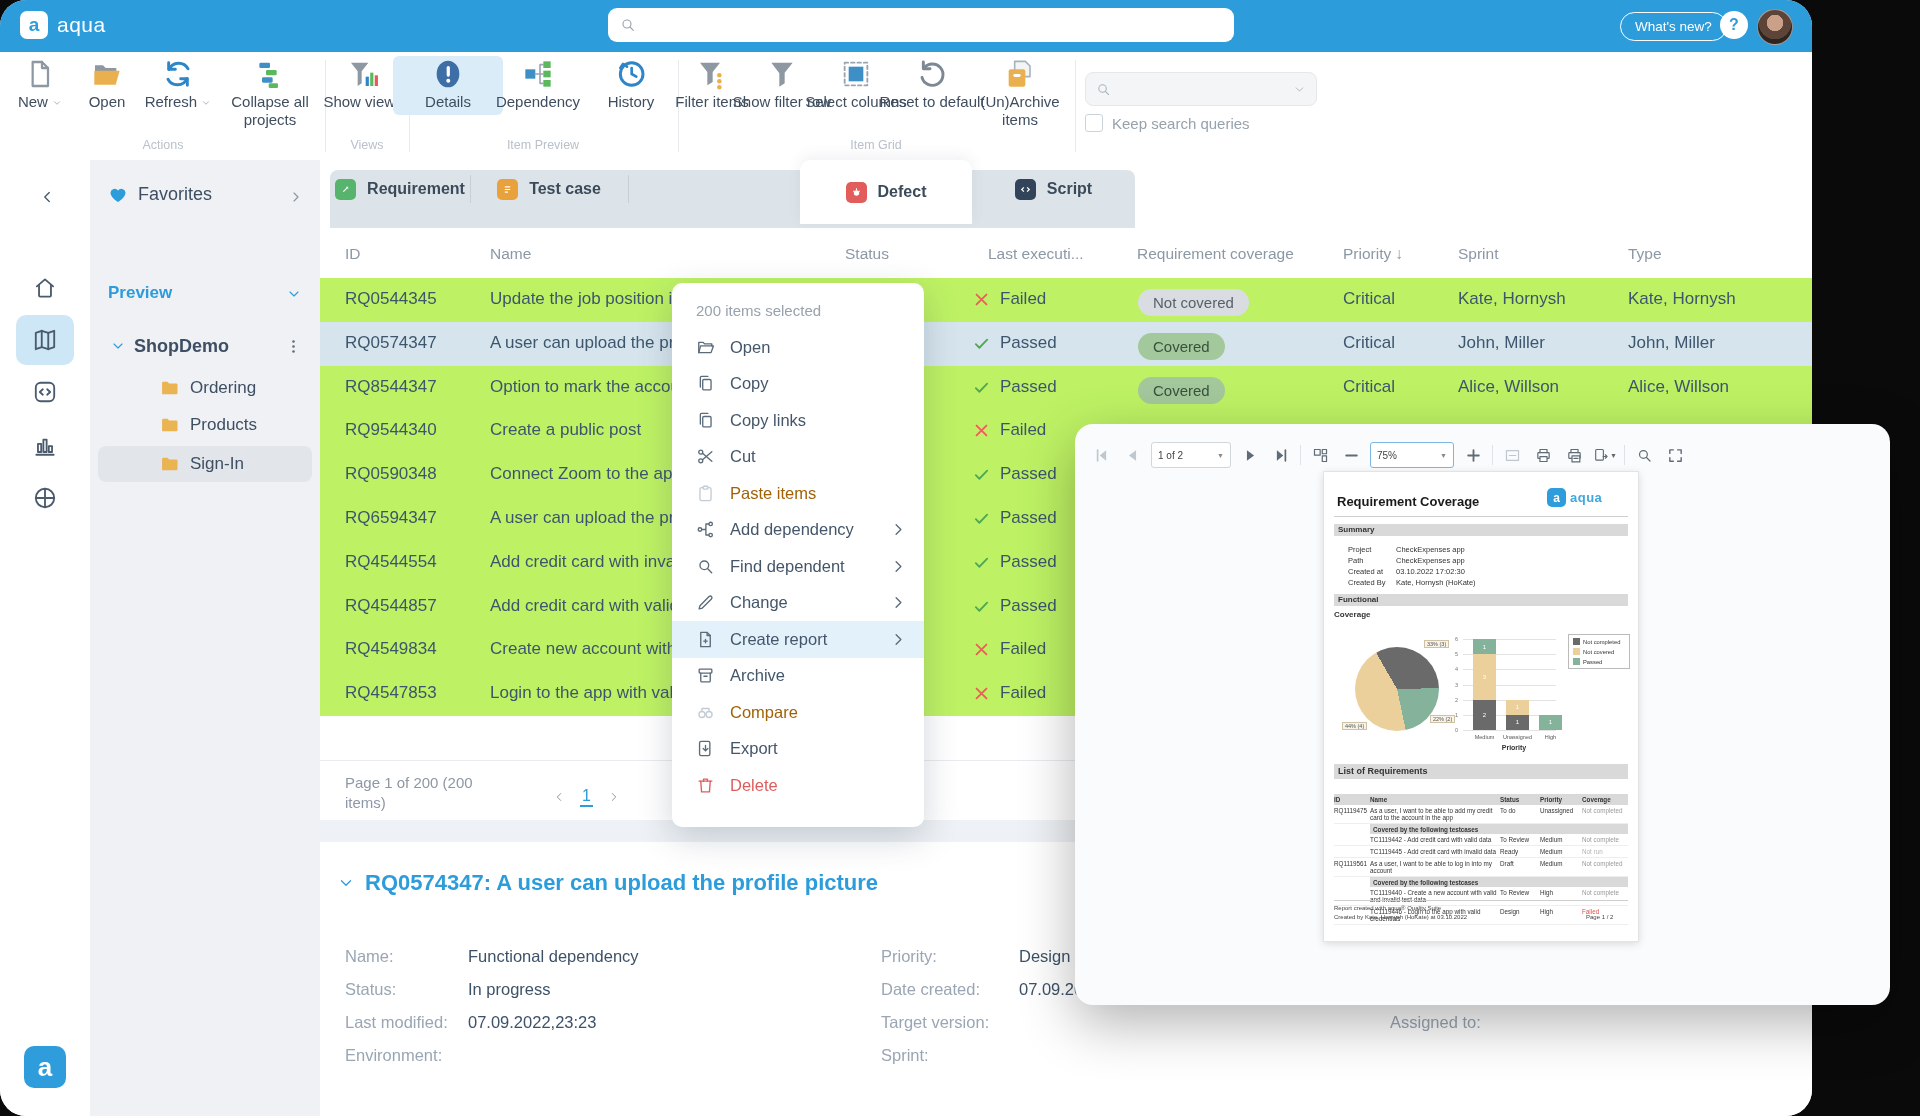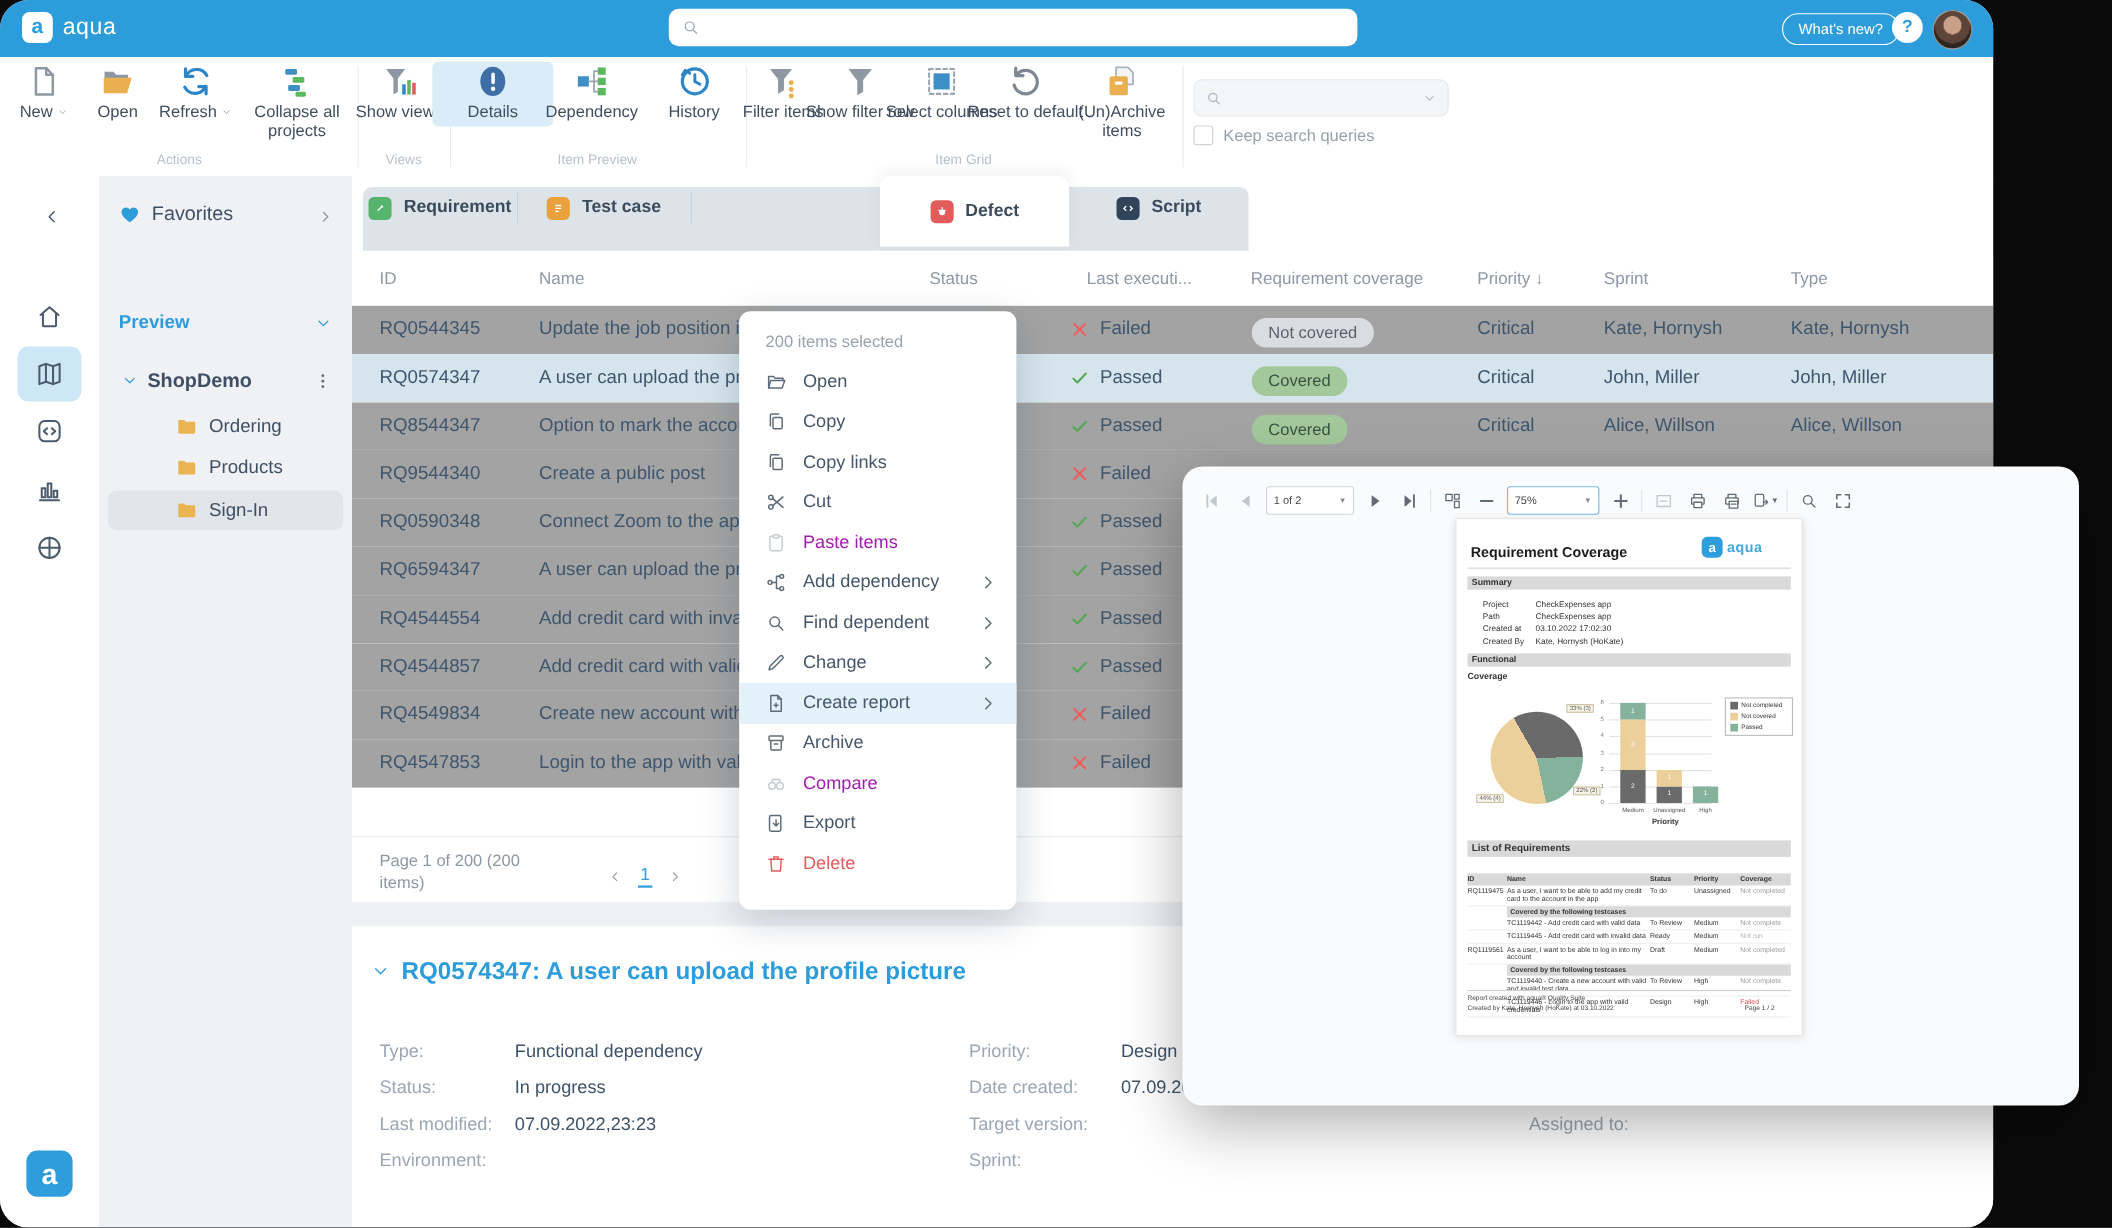--- a/index.html
+++ b/index.html
@@ -47,35 +47,35 @@
   
   .tabstrip{position:absolute;left:10px;top:10px;width:805px;height:58px;background:#dde4e9;border-radius:8px 8px 0 0}
   .tab{position:absolute;top:0;height:58px;display:flex;align-items:center;gap:11px;justify-content:center;font-size:16px;font-weight:600;color:#3b4a5a}
   .tab.active{background:#fff;height:64px;border-radius:10px 10px 0 0;box-shadow:0 -4px 14px rgba(60,80,100,.08)}
   .tab .tic{width:21px;height:21px;border-radius:5px;display:flex;align-items:center;justify-content:center}
   .tab .tic svg{width:13px;height:13px}
   .tabsep{position:absolute;top:15px;width:1px;height:28px;background:#c6cfd6}
   
   .thead{position:absolute;left:0;top:72px;width:1492px;height:46px;background:#fff;font-size:15.5px;color:#8d98a5}
   .thead span{position:absolute;top:13px}
-  .trow{position:absolute;left:0;width:1492px;height:43.8px;background:#a3a3a3;font-size:17px;color:#3d566e}
+  .trow{position:absolute;left:0;width:1492px;height:43.8px;background:#bef264;font-size:17px;color:#3d566e}
   .trow.selected{background:#d6e5ed}
   .trow span{position:absolute;top:11px;white-space:nowrap}
   .trow .cell-icon{width:17px;height:17px;top:13px}
   .pill{position:absolute;top:8px;height:27px;padding:0 15px;border-radius:999px;font-size:15px;display:flex;align-items:center}
   .pill.gray{background:#d9dde1;color:#57616c}
   .pill.green{background:#a3c89b;color:#39513f}
   .pager{position:absolute;left:0;top:600px;width:1492px;height:60px;border-top:1px solid #e8ecef;font-size:15px;color:#8d98a5}
   .pgnum{color:#2d9cdb;border-bottom:2px solid #2d9cdb;padding:0 2px}
   
   .ctxmenu{position:absolute;left:672px;top:283px;width:252px;height:544px;background:#fff;border-radius:10px;box-shadow:0 10px 34px rgba(40,60,80,.22);z-index:40;font-size:16.5px;color:#44566a}
   .ctx-head{padding:19px 0 10px 24px;color:#97a2ad;font-size:15px}
   .ctx-item{position:relative;height:36.5px;display:flex;align-items:center;padding-left:24px;gap:15px}
   .ctx-item .icw{width:19px;height:19px;color:#5c6b79}
-  .ctx-item.disabled{color:#a21caf}.ctx-item.disabled .icw{color:#c3ccd3}
+  .ctx-item.disabled{color:#a16207}.ctx-item.disabled .icw{color:#c3ccd3}
   .ctx-item.danger{color:#e05c5c}.ctx-item.danger .icw{color:#e05c5c}
   .ctx-item.highlight{background:#e3f1fb}
   .ctx-arrow{position:absolute;right:16px;width:14px;height:14px;color:#8a95a1}
   
   .dt-head{position:absolute;left:17px;top:28px;display:flex;align-items:center;gap:10px;color:#2d9cdb;font-size:22px;font-weight:600}
   .dt-head .icw{width:18px;height:18px}
   .fld{position:absolute;font-size:16.5px;white-space:nowrap}
   .fld .lbl{color:#9aa6b3}
   .fld .val{color:#3d5268}
   
@@ -617,21 +617,21 @@
 
     <div class="detail-panel" id="detailpanel">
         <div class="dt-head">
           <span class="icw" style="width:18px;height:18px">
             <svg viewBox="0 0 24 24" fill="none" stroke="currentColor" stroke-width="1.7" stroke-linecap="round" stroke-linejoin="round">
               <path d="M6 9l6 6 6-6"></path>
             </svg>
           </span>
           <span>RQ0574347: A user can upload the profile picture</span>
         </div>
-        <div class="fld" style="left:25px;top:105px"><span class="lbl">Type:</span></div>
+        <div class="fld" style="left:25px;top:105px"><span class="lbl">Name:</span></div>
         <div class="fld" style="left:148px;top:105px"><span class="val">Functional dependency</span></div>
         <div class="fld" style="left:25px;top:138px"><span class="lbl">Status:</span></div>
         <div class="fld" style="left:148px;top:138px"><span class="val">In progress</span></div>
         <div class="fld" style="left:25px;top:171px"><span class="lbl">Last modified:</span></div>
         <div class="fld" style="left:148px;top:171px"><span class="val">07.09.2022,23:23</span></div>
         <div class="fld" style="left:25px;top:204px"><span class="lbl">Environment:</span></div>
         <div class="fld" style="left:148px;top:204px"><span class="val"></span></div>
         <div class="fld" style="left:561px;top:105px"><span class="lbl">Priority:</span></div>
         <div class="fld" style="left:699px;top:105px"><span class="val">Design</span></div>
         <div class="fld" style="left:561px;top:138px"><span class="lbl">Date created:</span></div>

